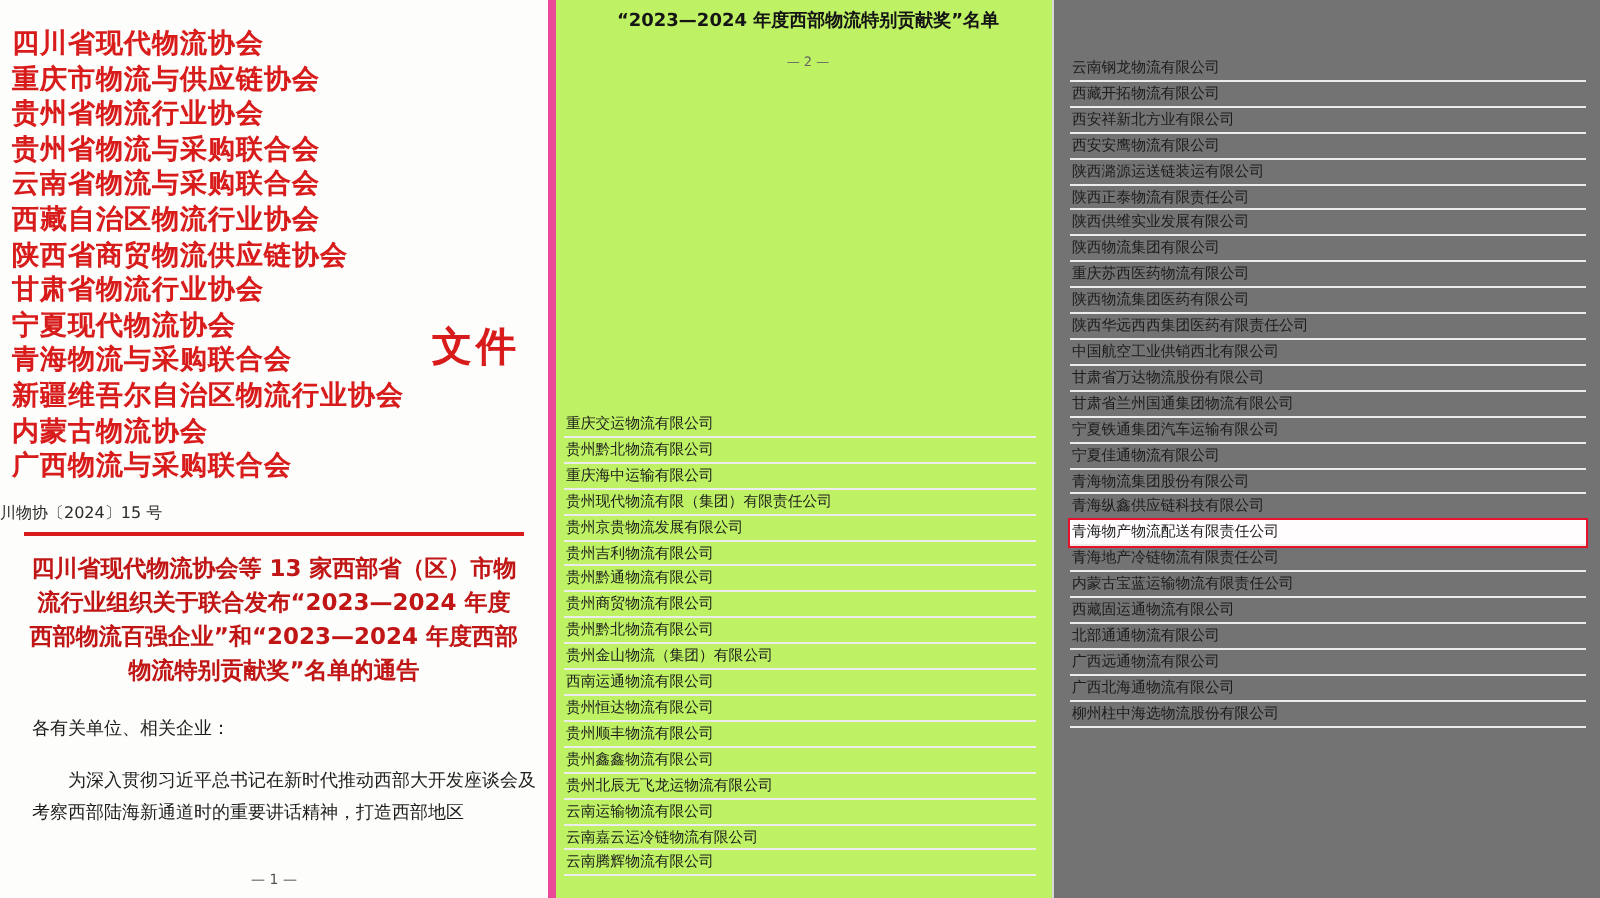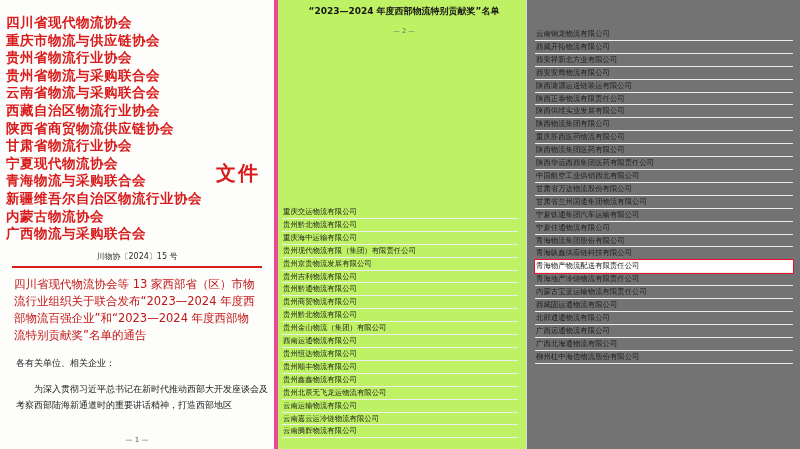--- a/index.html
+++ b/index.html
@@ -51,45 +51,45 @@
     top: 122px;
     color: #d81b1b;
     font-size: 20px;
     font-weight: 700;
     font-family: Liberation Sans, sans-serif;
     letter-spacing: 2px;
     margin-top: 38px;
   }
   .doc-number {
     margin: 8px 0 4px 0;
-    text-align: center;
+    text-align: left;
     font-size: 8px;
     color: #2b2b2b;
     font-family: "DejaVu Sans", sans-serif;
   }
   .red-rule {
     height: 2px;
     background: #d81b1b;
     margin: 2px 12px 8px 12px;
   }
   .doc-title {
     color: #c01616;
-    text-align: left;
+    text-align: center;
     font-size: 11.5px;
     line-height: 17px;
-    font-weight: 400;
+    font-weight: 700;
     font-family: "DejaVu Sans", sans-serif;
     margin: 0 14px;
   }
   .body-text {
     margin: 12px 4px 0 16px;
     font-size: 9px;
     line-height: 16px;
     color: #1d1d1d;
-    font-family: Liberation Mono, monospace;
+    font-family: Liberation Serif, serif;
   }
   .body-text p { margin: 0 0 10px 0; }
   .indent { text-indent: 18px; }
   .page-foot {
     position: absolute;
     bottom: 5px;
     width: 100%;
     text-align: center;
     font-size: 7px;
     color: #555;

